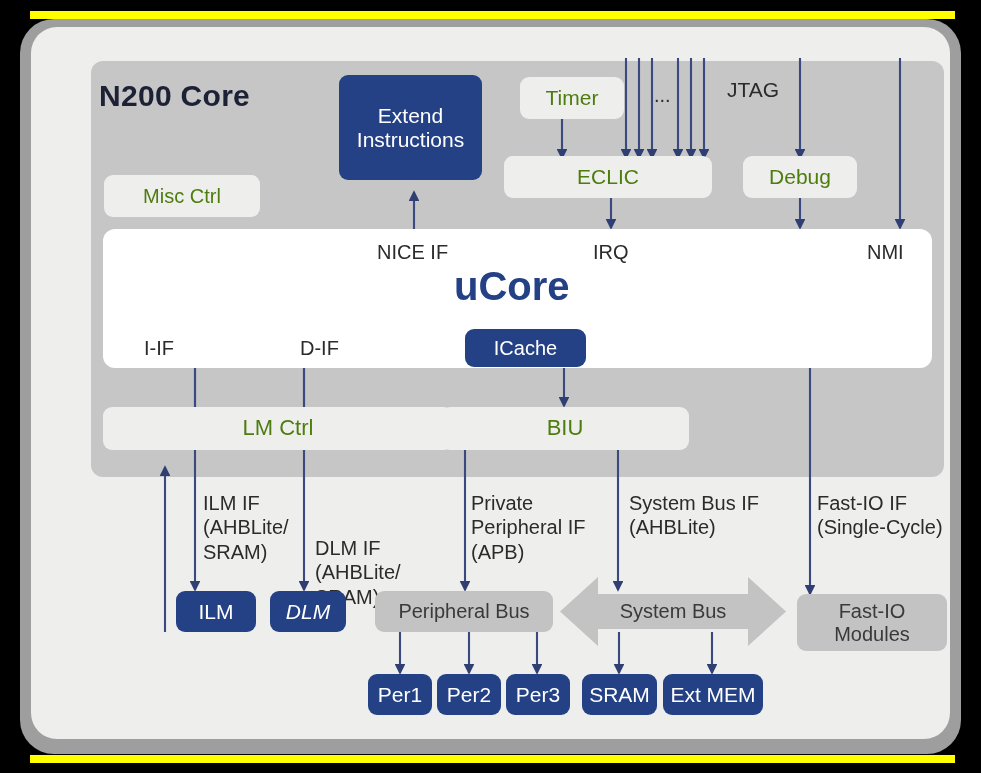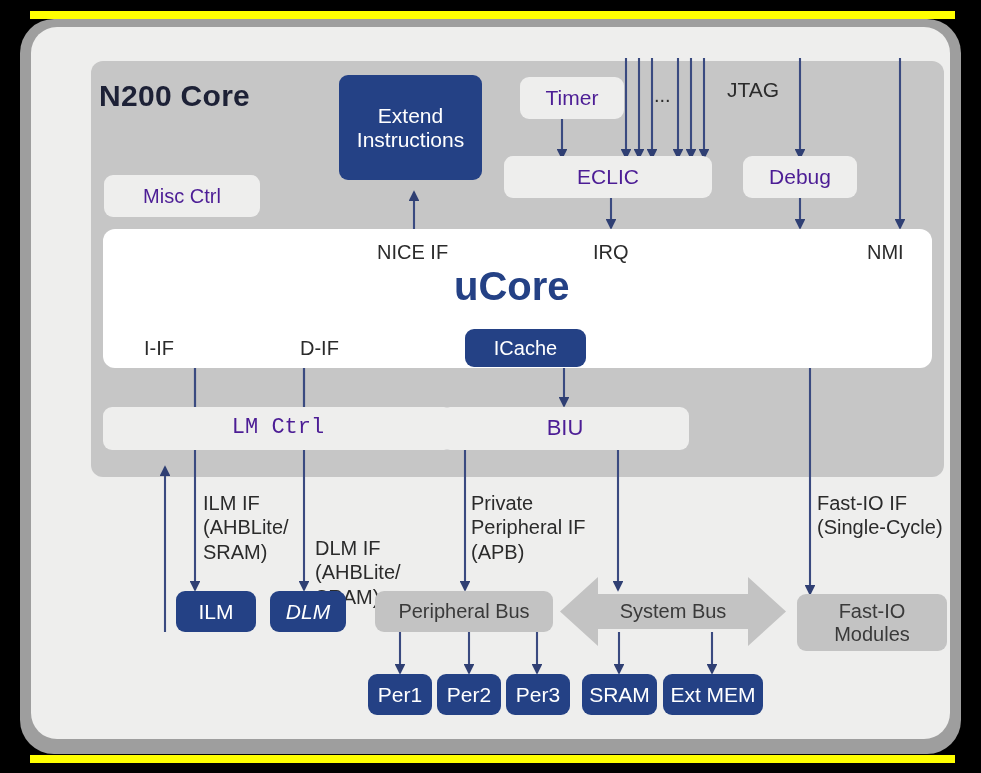--- a/index.html
+++ b/index.html
@@ -14,21 +14,21 @@
   .canvas{position:absolute;left:31px;top:27px;width:919px;height:712px;
           background:#eeeeed;border-radius:26px;}
 
   
   .core-panel{position:absolute;left:60px;top:34px;width:853px;height:416px;
               background:#c6c6c6;border-radius:12px;}
 
   
   .box{position:absolute;box-sizing:border-box;display:flex;align-items:center;
        justify-content:center;text-align:center;line-height:1.12;}
-  .box-light{background:#eeeeed;color:#4c1d95;border-radius:9px;}
+  .box-light{background:#eeeeed;color:#4d7c0f;border-radius:9px;}
   .box-blue{background:#244185;color:#ffffff;border-radius:9px;}
   .box-gray{background:#c3c3c3;color:#3a3a3a;border-radius:9px;}
 
   .ucore-panel{position:absolute;left:72px;top:202px;width:829px;height:139px;
                background:#ffffff;border-radius:12px;}
 
   .ttl{position:absolute;color:#1d2136;font-weight:bold;}
   .lbl{position:absolute;color:#2b2b2b;white-space:pre-line;line-height:1.22;}
 
   svg.wires{position:absolute;left:0;top:0;width:981px;height:773px;
@@ -124,33 +124,35 @@
     <div class="lbl" style="left:562px;top:213px;font-size:20px;">IRQ</div>
     <div class="lbl" style="left:836px;top:213px;font-size:20px;">NMI</div>
 
     <div class="ttl" style="left:423px;top:237px;font-size:40px;color:#244185;">uCore</div>
 
     <div class="box box-blue" style="left:434px;top:302px;width:121px;height:38px;font-size:20px;">ICache</div>
 
     <div class="lbl" style="left:113px;top:309px;font-size:20px;">I-IF</div>
     <div class="lbl" style="left:269px;top:309px;font-size:20px;">D-IF</div>
 
-    <div class="box box-light" style="left:72px;top:380px;width:350px;height:43px;font-size:22px;font-family:Liberation Mono, monospace;">LM Ctrl</div>
+    <div class="box box-light" style="left:72px;top:380px;width:350px;height:43px;font-size:22px;">LM Ctrl</div>
 
     <div class="box box-light" style="left:410px;top:380px;width:248px;height:43px;font-size:22px;">BIU</div>
 
     <div class="lbl" style="left:172px;top:464px;font-size:20px;width:110px;">ILM IF
 (AHBLite/
 SRAM)</div>
     <div class="lbl" style="left:284px;top:464px;font-size:20px;width:110px;margin-top:45px;">DLM IF
 (AHBLite/
 SRAM)</div>
     <div class="lbl" style="left:440px;top:464px;font-size:20px;width:145px;">Private
  Peripheral IF
 (APB)</div>
+    <div class="lbl" style="left:598px;top:464px;font-size:20px;width:160px;">System Bus IF
+(AHBLite)</div>
     <div class="lbl" style="left:786px;top:464px;font-size:20px;width:165px;">Fast-IO IF
 (Single-Cycle)</div>
 
     <div class="box box-blue" style="left:145px;top:564px;width:80px;height:41px;font-size:21px;">ILM</div>
 
     <div class="box box-blue" style="left:239px;top:564px;width:76px;height:41px;font-size:21px;font-style:italic;">DLM</div>
 
     <div class="box box-gray" style="left:344px;top:564px;width:178px;height:41px;font-size:20px;">Peripheral Bus</div>
 
     <svg style="position:absolute;left:529px;top:548px;width:226px;height:73px;">

